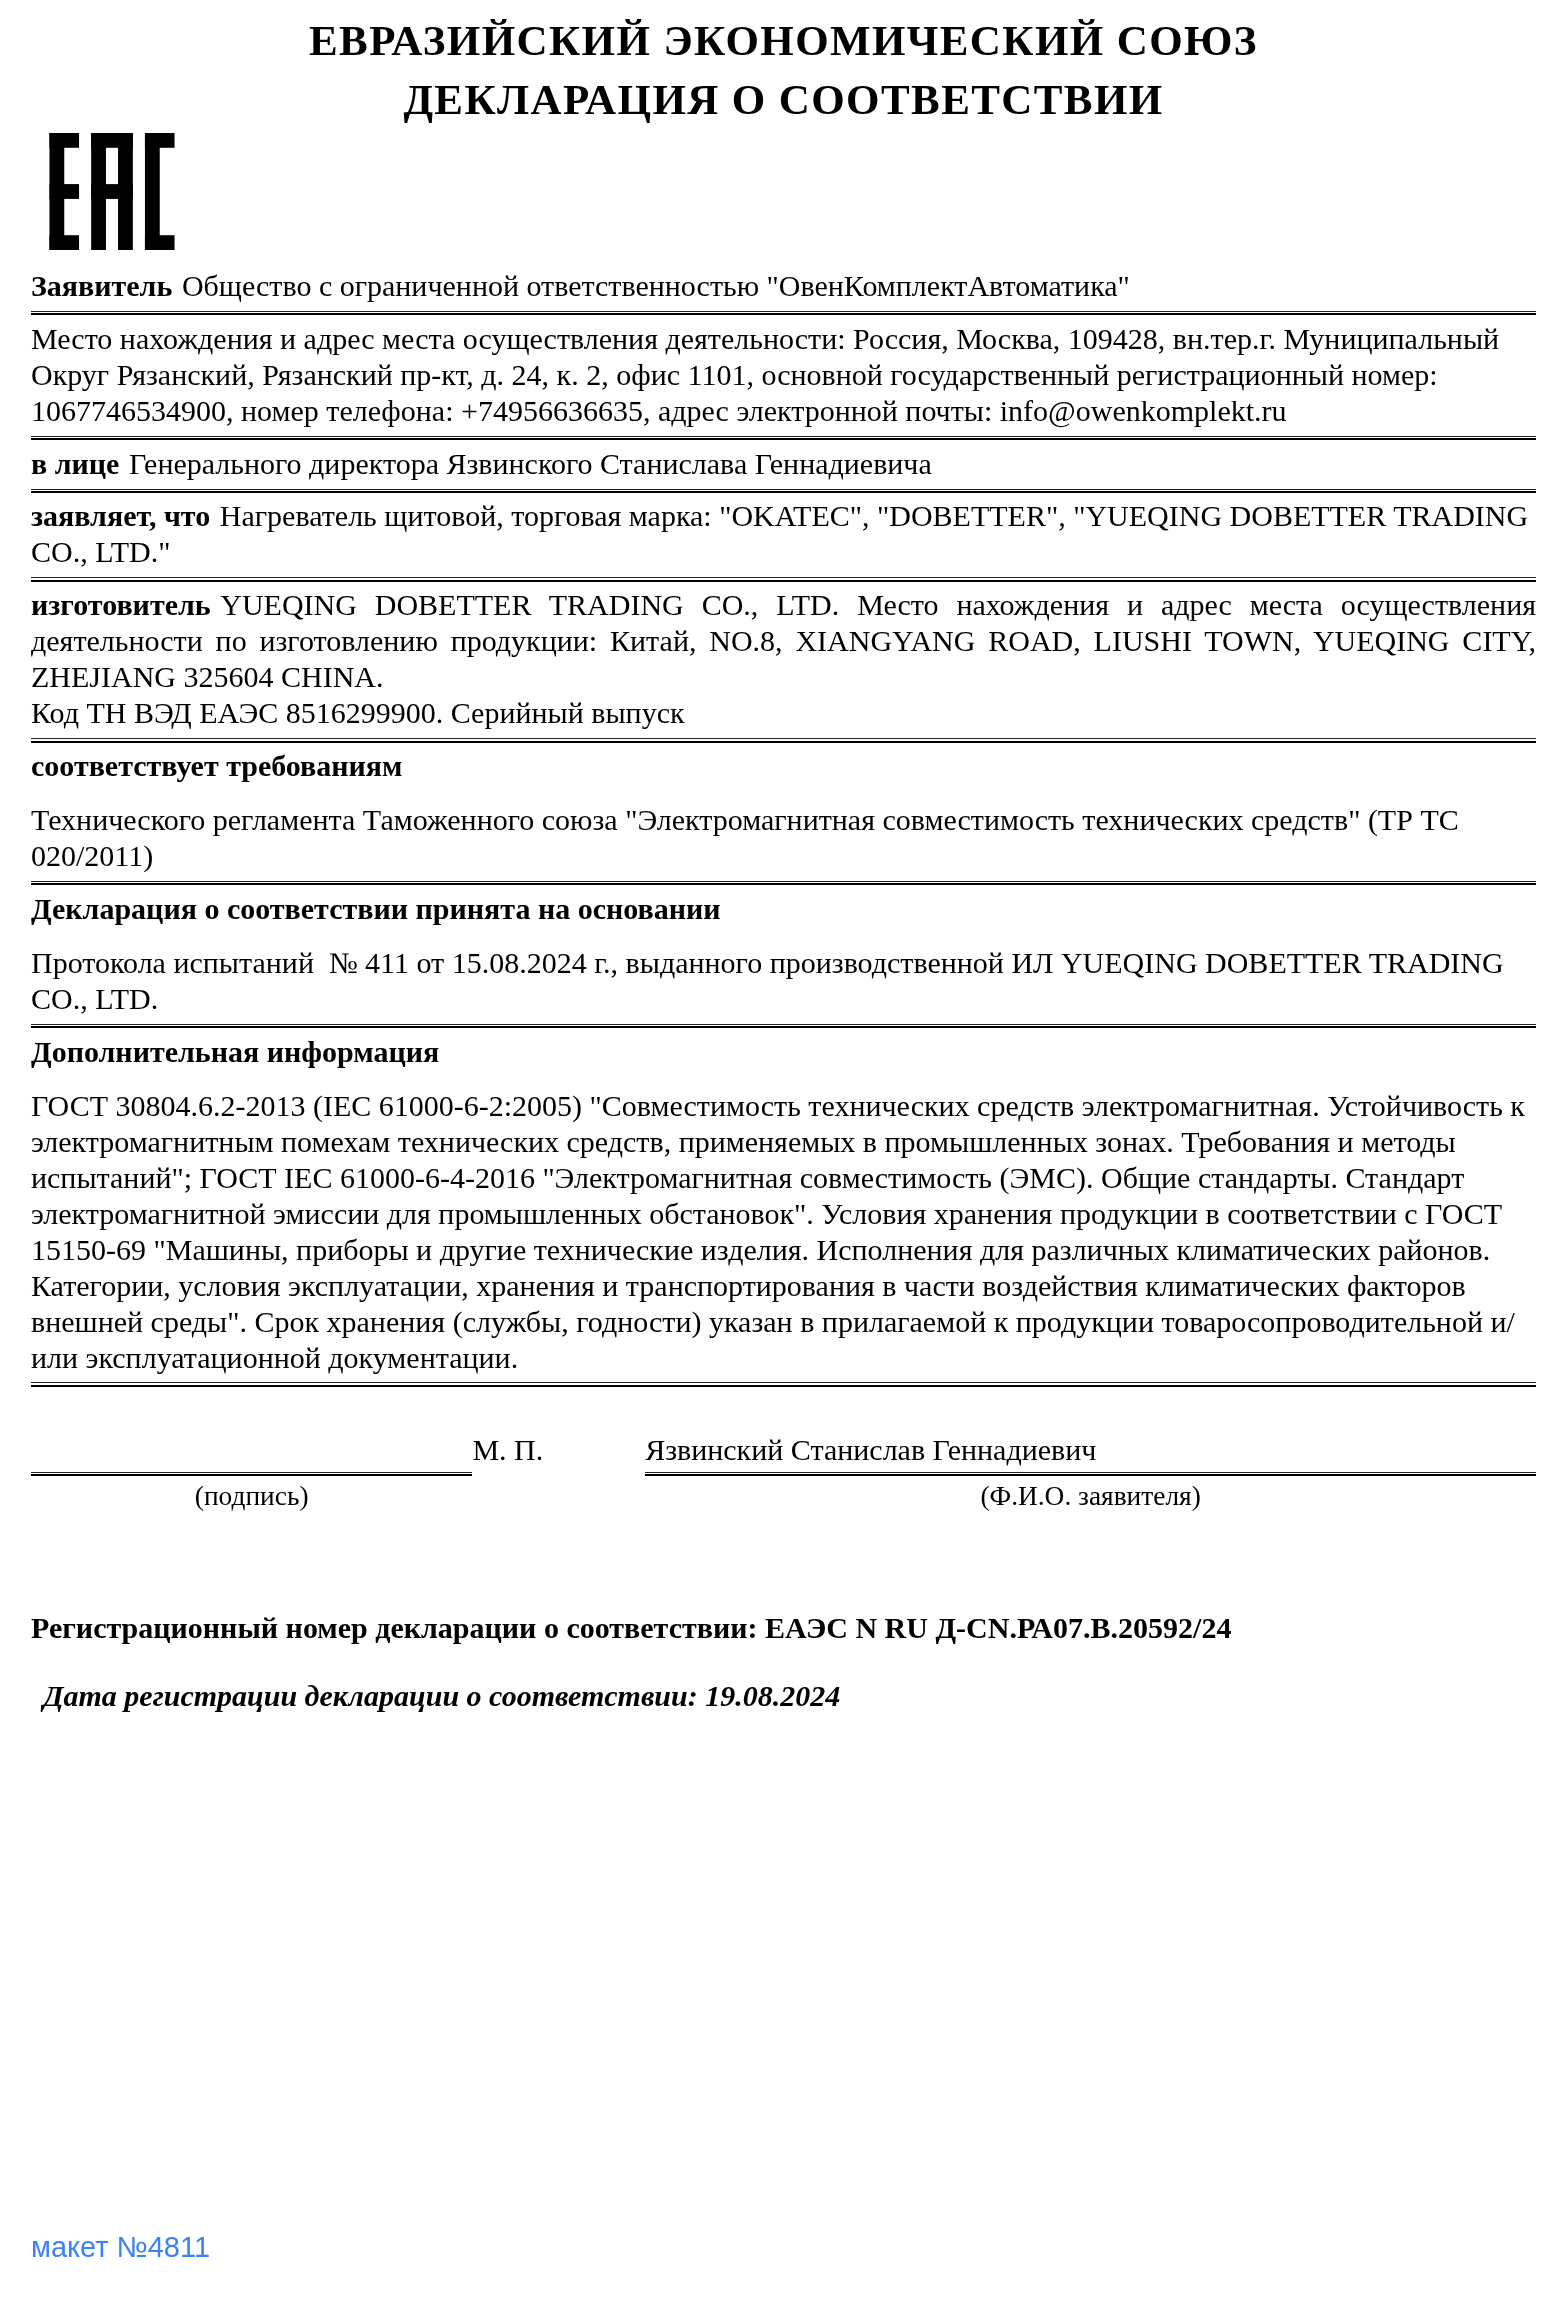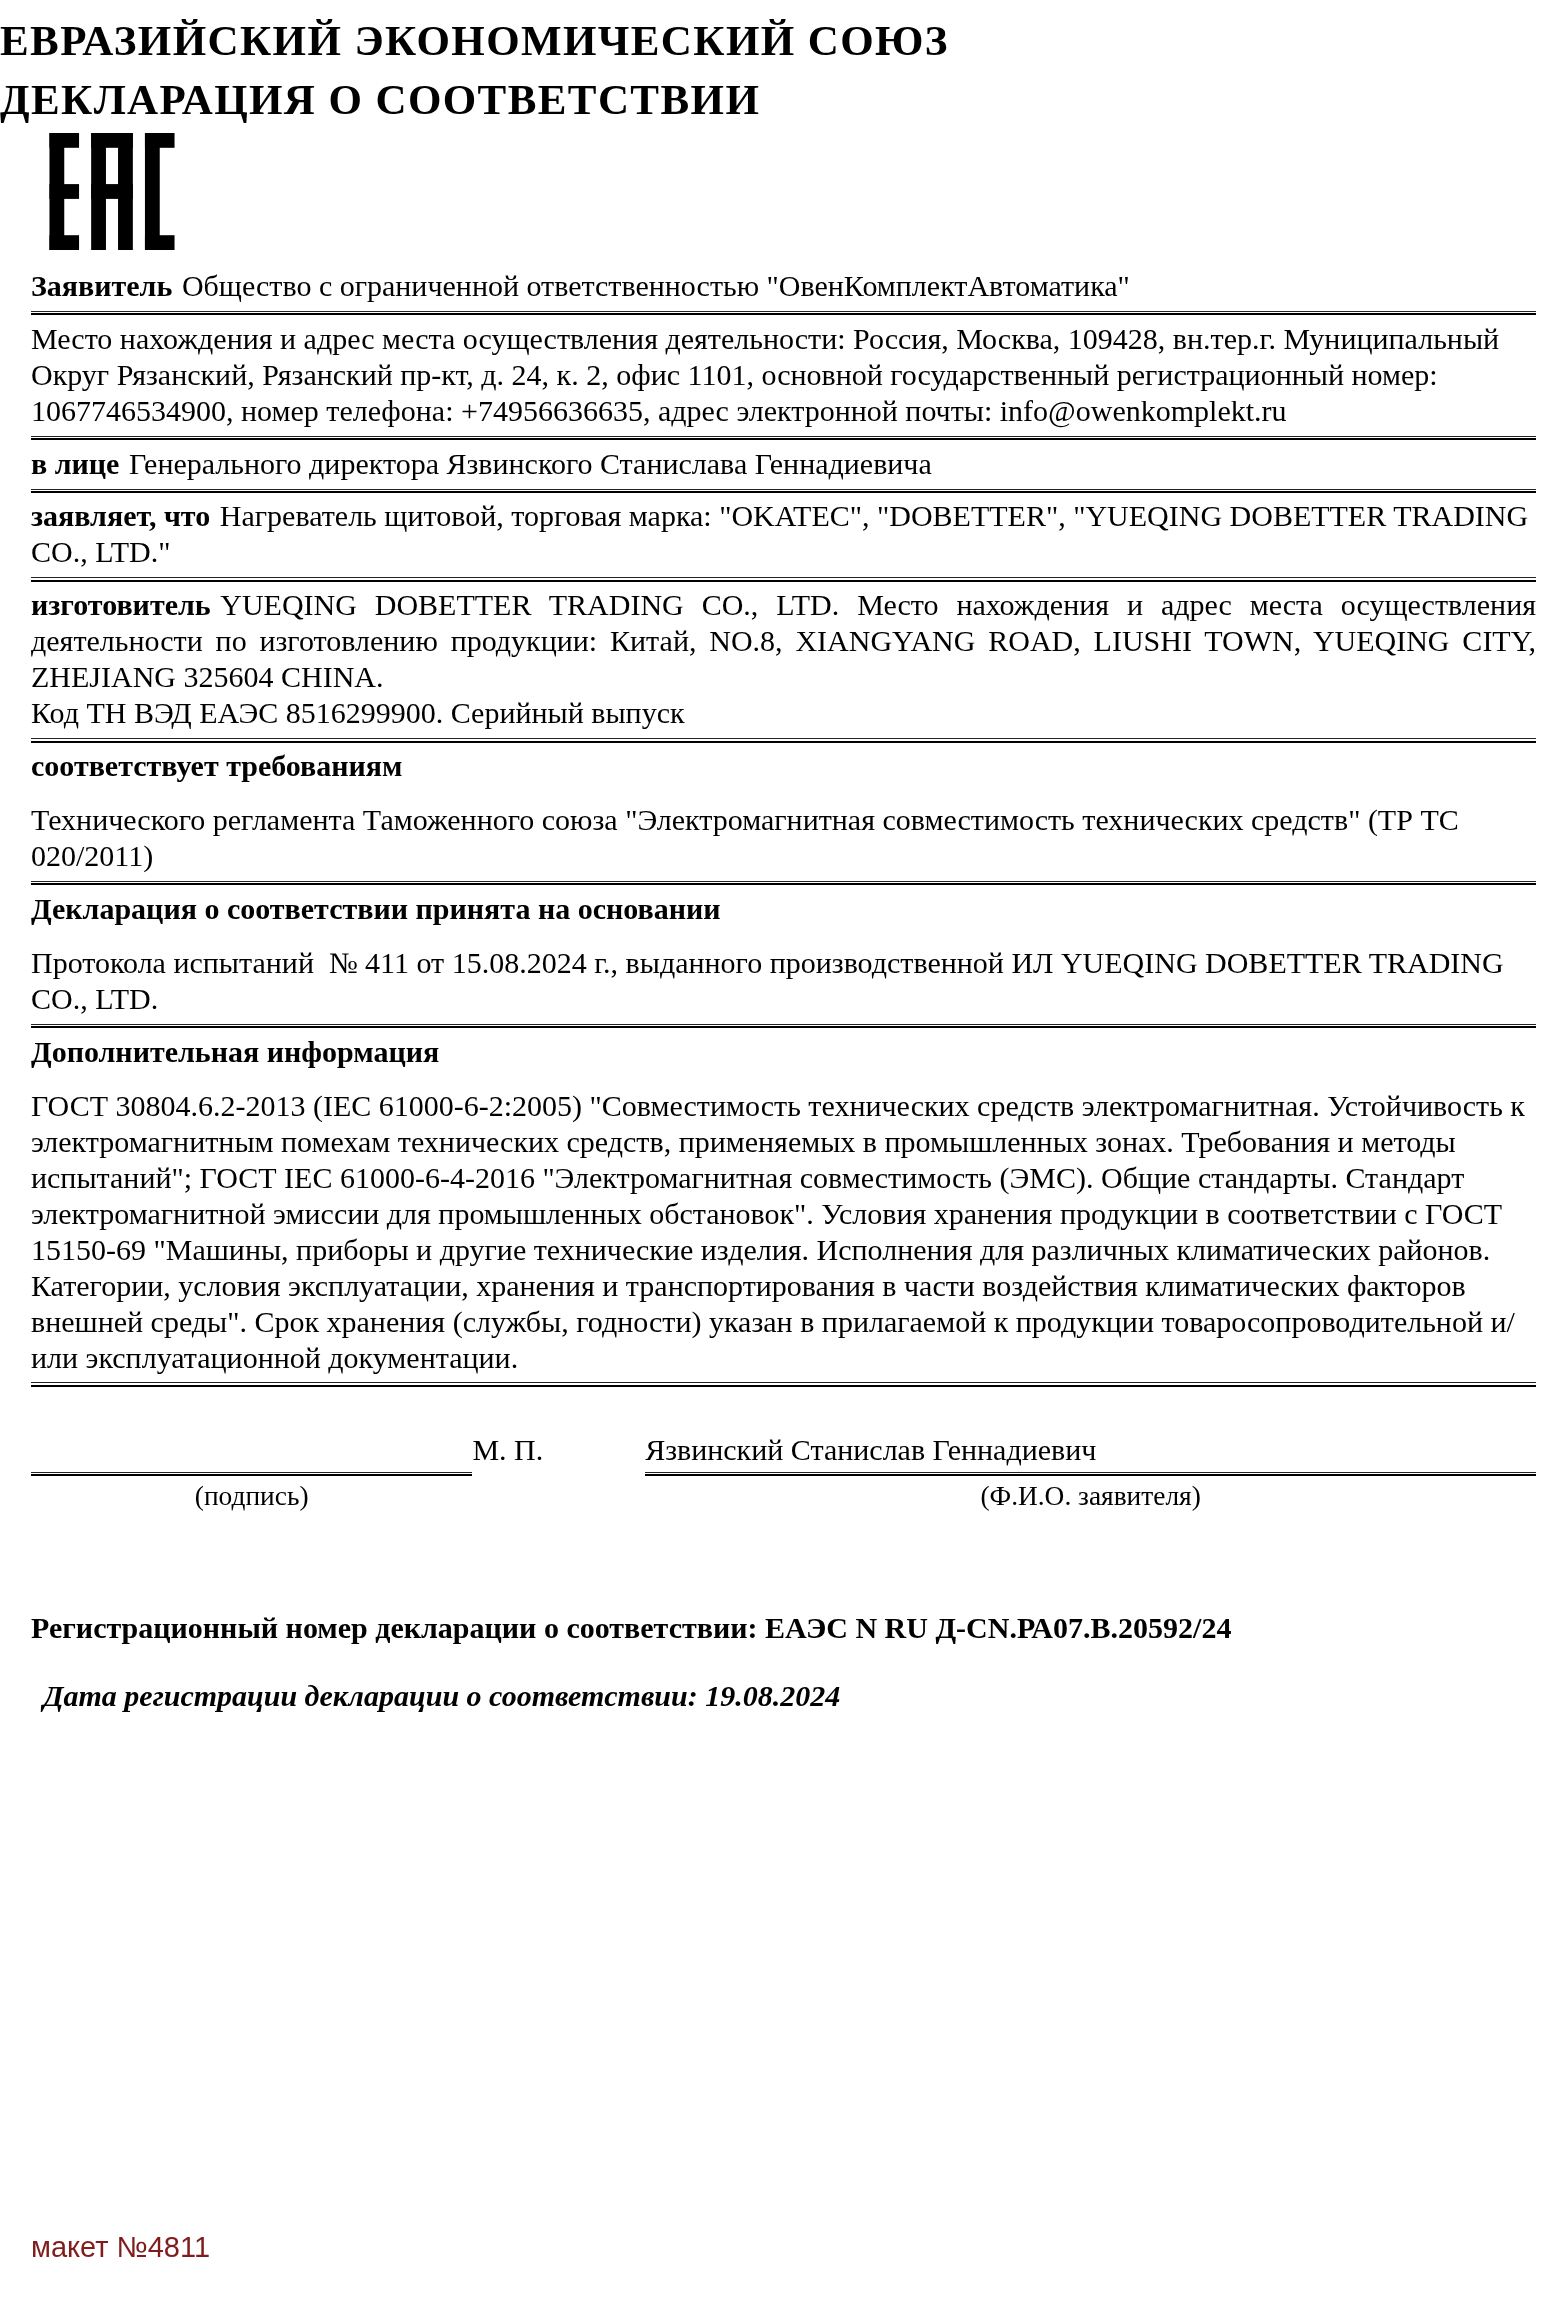--- a/index.html
+++ b/index.html
@@ -9,21 +9,21 @@
     height: 2319px;
     background: #ffffff;
     color: #000000;
     font-family: "Liberation Serif", serif;
     font-size: 30px;
     line-height: 36px;
     overflow: hidden;
   }
   .title-block {
     padding-top: 11px;
-    text-align: left;
+    text-align: center;
     font-weight: 700;
     font-size: 43px;
     line-height: 59px;
     letter-spacing: 1.4px;
   }
   .eac-logo {
     margin: 4.1px 0 0 48px;
     width: 128px;
     height: 117px;
   }
@@ -169,16 +169,16 @@
         <div class="sig-rule"></div>
         <div class="sig-caption">(Ф.И.О. заявителя)</div>
       </div>
     </div>
 
     <p class="para b reg-number">Регистрационный номер декларации о соответствии: ЕАЭС N RU Д-CN.РА07.В.20592/24</p>
     <p class="para b reg-date">Дата регистрации декларации о соответствии: 19.08.2024</p>
 
   </div>
 
-  <div class="footer-note" style="color: #7f1d1d;">макет №4811</div>
+  <div class="footer-note" style="color: #3b82f6;">макет №4811</div>
 
 </div>
 
 
 </body></html>

